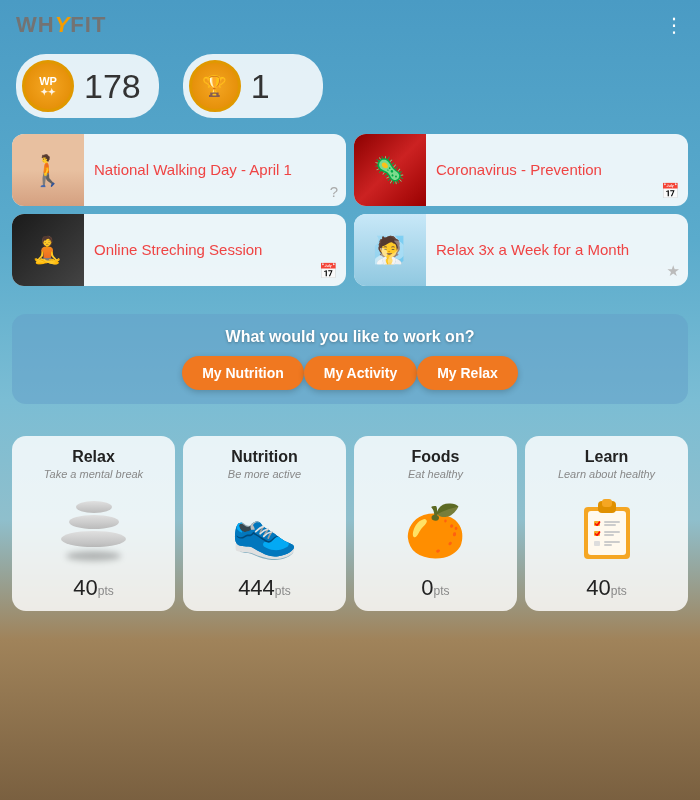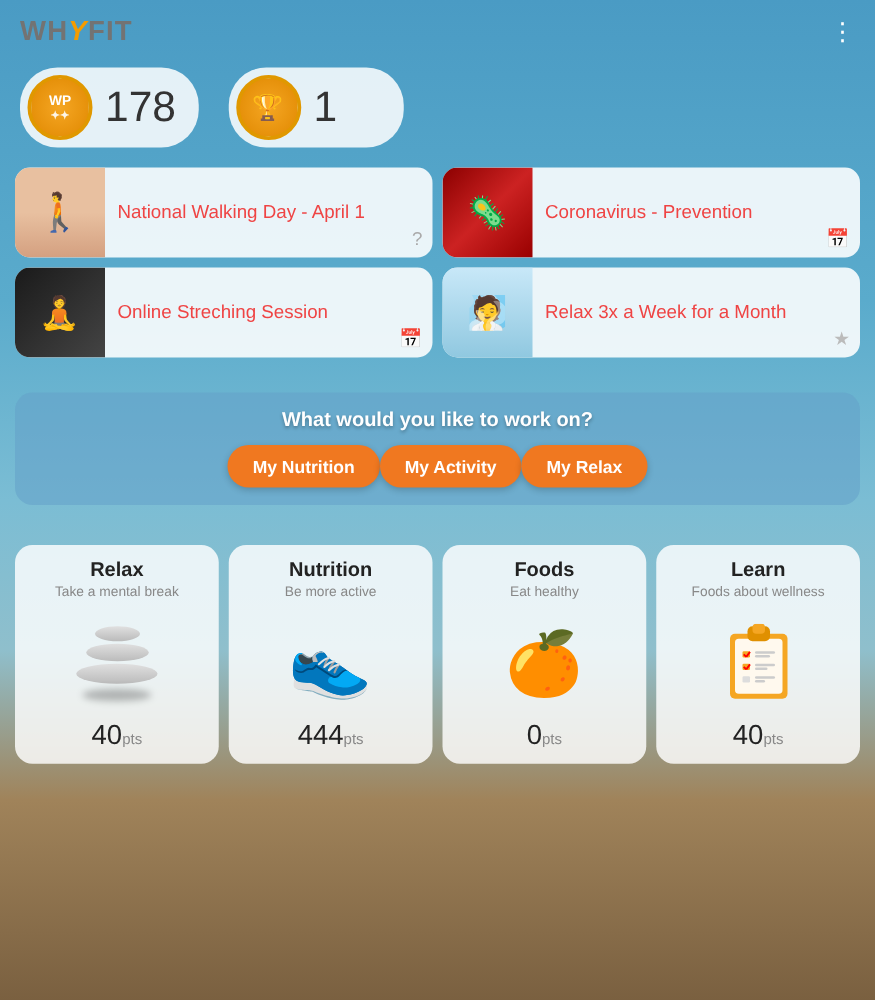--- a/index.html
+++ b/index.html
@@ -158,20 +158,21 @@
       font-size: 16px;
       font-weight: 600;
       color: #222;
       margin-bottom: 2px;
     }
     .tile-subtitle {
       font-size: 11px;
       color: #888;
       margin-bottom: 6px;
       text-align: center;
+      font-style: italic;
     }
     .tile-emoji {
       font-size: 54px;
       flex: 1;
       display: flex;
       align-items: center;
       justify-content: center;
       margin: 4px 0;
     }
     .tile-pts {
@@ -354,21 +355,21 @@
     <div class="tile-title">Foods</div>
     <div class="tile-subtitle">Eat healthy</div>
     <div class="tile-emoji" style="font-size:50px;">🍊</div>
     <div class="tile-pts">
       <span>0</span><span class="pts-label">pts</span>
     </div>
   </div>
 
   <div class="tile">
     <div class="tile-title">Learn</div>
-    <div class="tile-subtitle">Foods about wellness</div>
+    <div class="tile-subtitle">Learn about healthy</div>
     <div class="clipboard-svg">
       <svg width="54" height="64" viewBox="0 0 54 64">
         <rect x="4" y="8" width="46" height="52" rx="4" fill="#f5a623"></rect>
         <rect x="8" y="12" width="38" height="44" rx="3" fill="#fff9ee"></rect>
         <rect x="18" y="2" width="18" height="12" rx="4" fill="#e09000"></rect>
         <rect x="22" y="0" width="10" height="8" rx="3" fill="#f5a623"></rect>
 
         <rect x="14" y="22" width="6" height="5" rx="1" fill="#f5a623"></rect>
         <line x1="15" y1="24.5" x2="17" y2="26.5" stroke="red" stroke-width="1.5"></line>
         <line x1="17" y1="26.5" x2="20" y2="22.5" stroke="red" stroke-width="1.5"></line>

